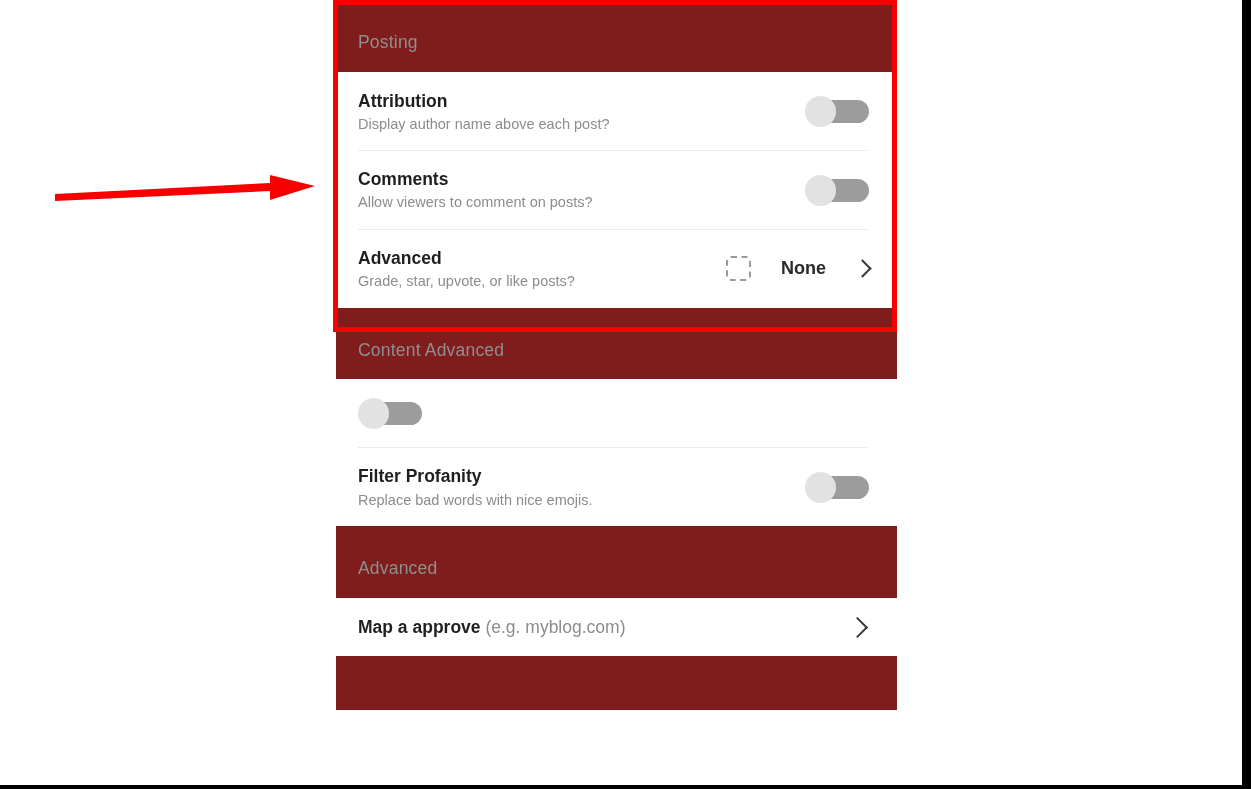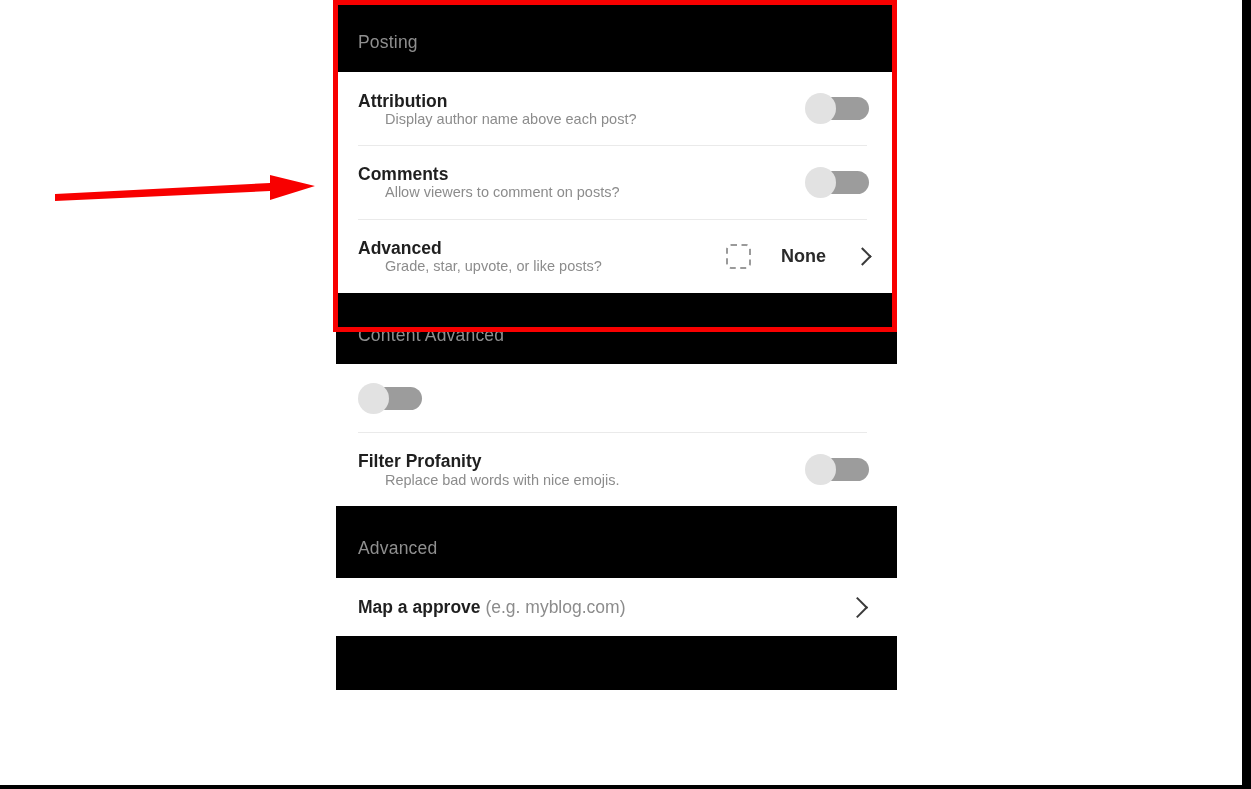--- a/index.html
+++ b/index.html
@@ -31,21 +31,21 @@
     position: absolute;
     left: 336px;
     top: 0px;
     width: 561px;
     height: 789px;
     background: #ffffff;
     box-sizing: border-box;
   }
 
   .section-header {
-    background: #000000;
+    background: #7f1d1d;
     padding: 34px 22px 20px 22px;
     box-sizing: border-box;
   }
   .section-header .section-title {
     font-size: 17.5px;
     color: #8f8f8f;
     letter-spacing: 0.2px;
     line-height: 1;
   }
 
@@ -69,32 +69,32 @@
     top: 0;
     left: 0;
     right: 8px;
     height: 1px;
     background: #eaeaea;
   }
 
   .setting-text {
     display: flex;
     flex-direction: column;
+    gap: 5px;
   }
   .setting-label {
     font-size: 17.5px;
     color: #1f1f1f;
     font-weight: bold;
     line-height: 1.15;
   }
   .setting-desc {
     font-size: 14.5px;
     color: #8c8c8c;
     line-height: 1.15;
-    margin-left: 27px;
   }
 
   
   .inline-label {
     font-size: 17.5px;
     color: #1f1f1f;
     font-weight: bold;
     line-height: 1.2;
   }
   .inline-hint {

